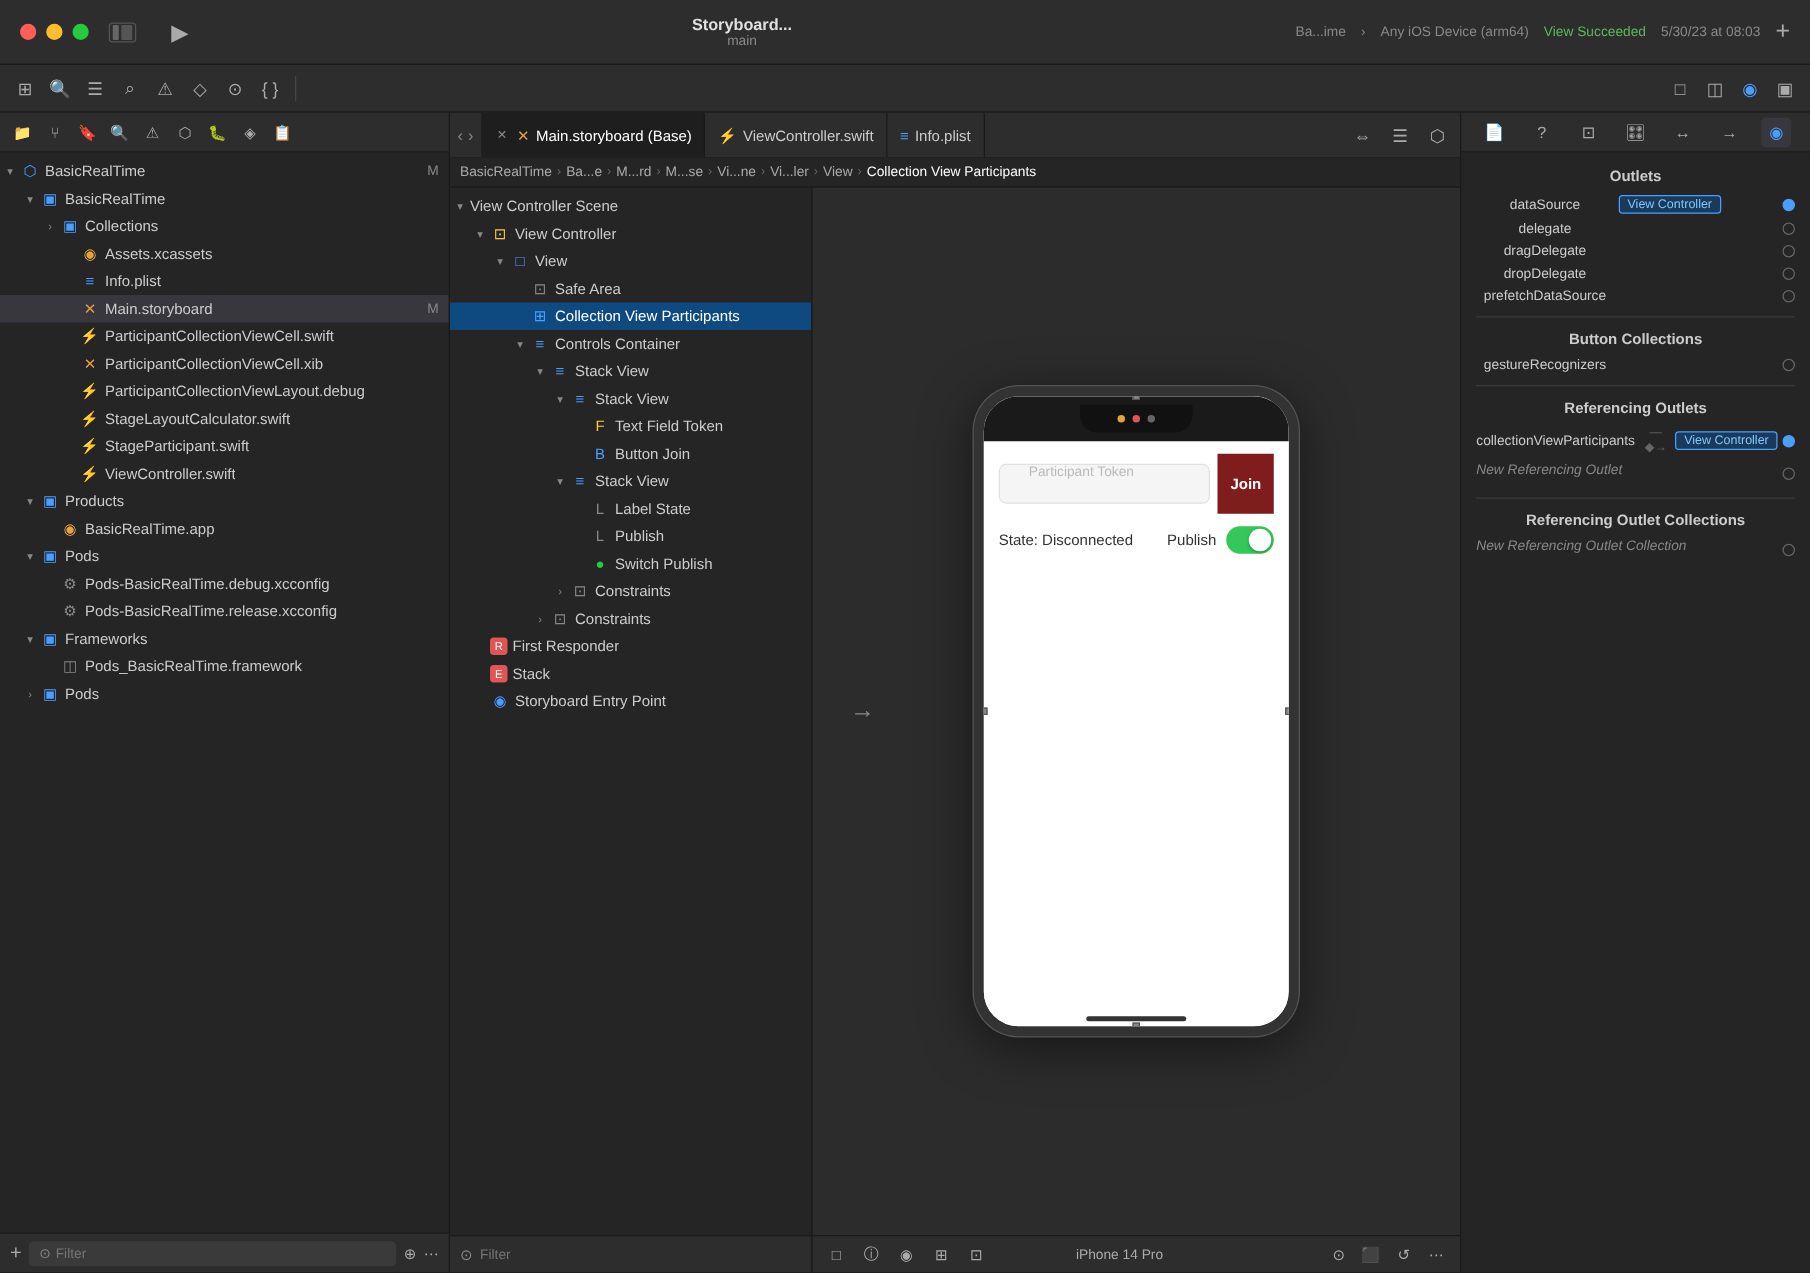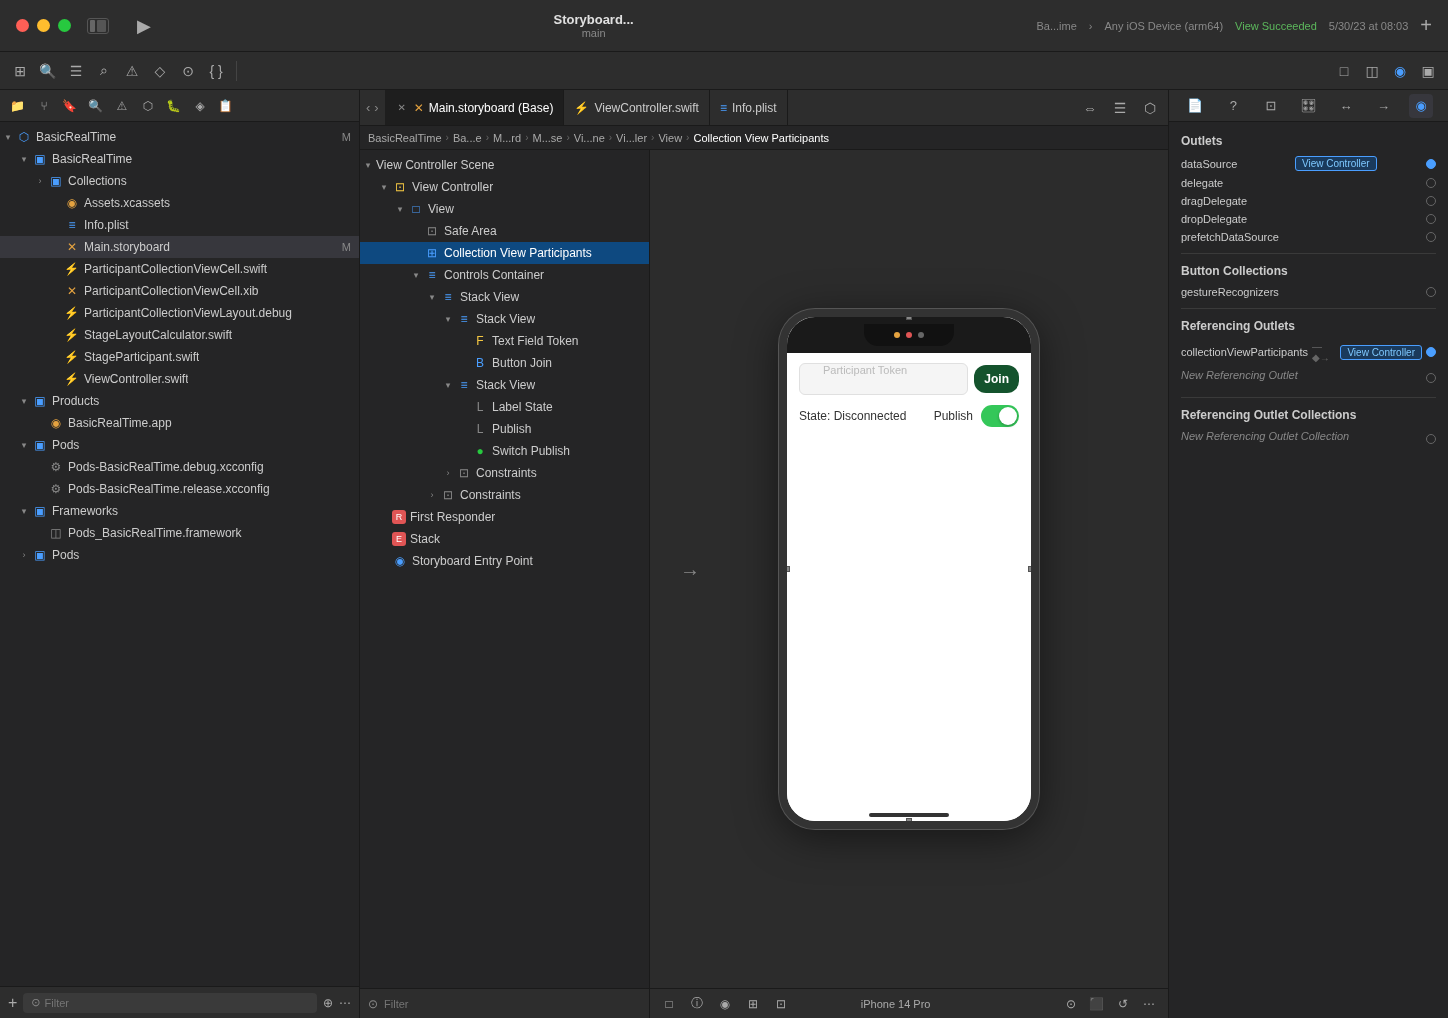--- a/index.html
+++ b/index.html
@@ -442,25 +442,25 @@
       flex: 1;
       height: 32px;
       background: #f5f5f5;
       border: 1px solid #e0e0e0;
       border-radius: 6px;
       padding: 0 23px;
       font-size: 11px;
       color: #999;
     }
     .join-btn {
-      height: 28px;
-      background: #14532d;
+      height: 48px;
+      background: #7f1d1d;
       color: white;
       border: none;
-      border-radius: 12px;
+      border-radius: 0;
       padding: 0 10px;
       font-size: 12px;
       font-weight: 600;
       cursor: pointer;
     }
     .state-row {
       display: flex;
       align-items: center;
       justify-content: space-between;
       padding: 2px 0;
@@ -553,20 +553,21 @@
       color: #aaa;
       font-size: 13px;
       cursor: pointer;
       border-radius: 4px;
     }
     .right-panel-icon.active { color: #4a9eff; background: #37373d; }
     .right-panel-content {
       flex: 1;
       overflow-y: auto;
       padding: 12px;
+      text-align: center;
     }
     .section-title {
       font-size: 12px;
       font-weight: 600;
       color: #cccccc;
       margin-bottom: 8px;
     }
     .outlet-item {
       display: flex;
       align-items: center;

